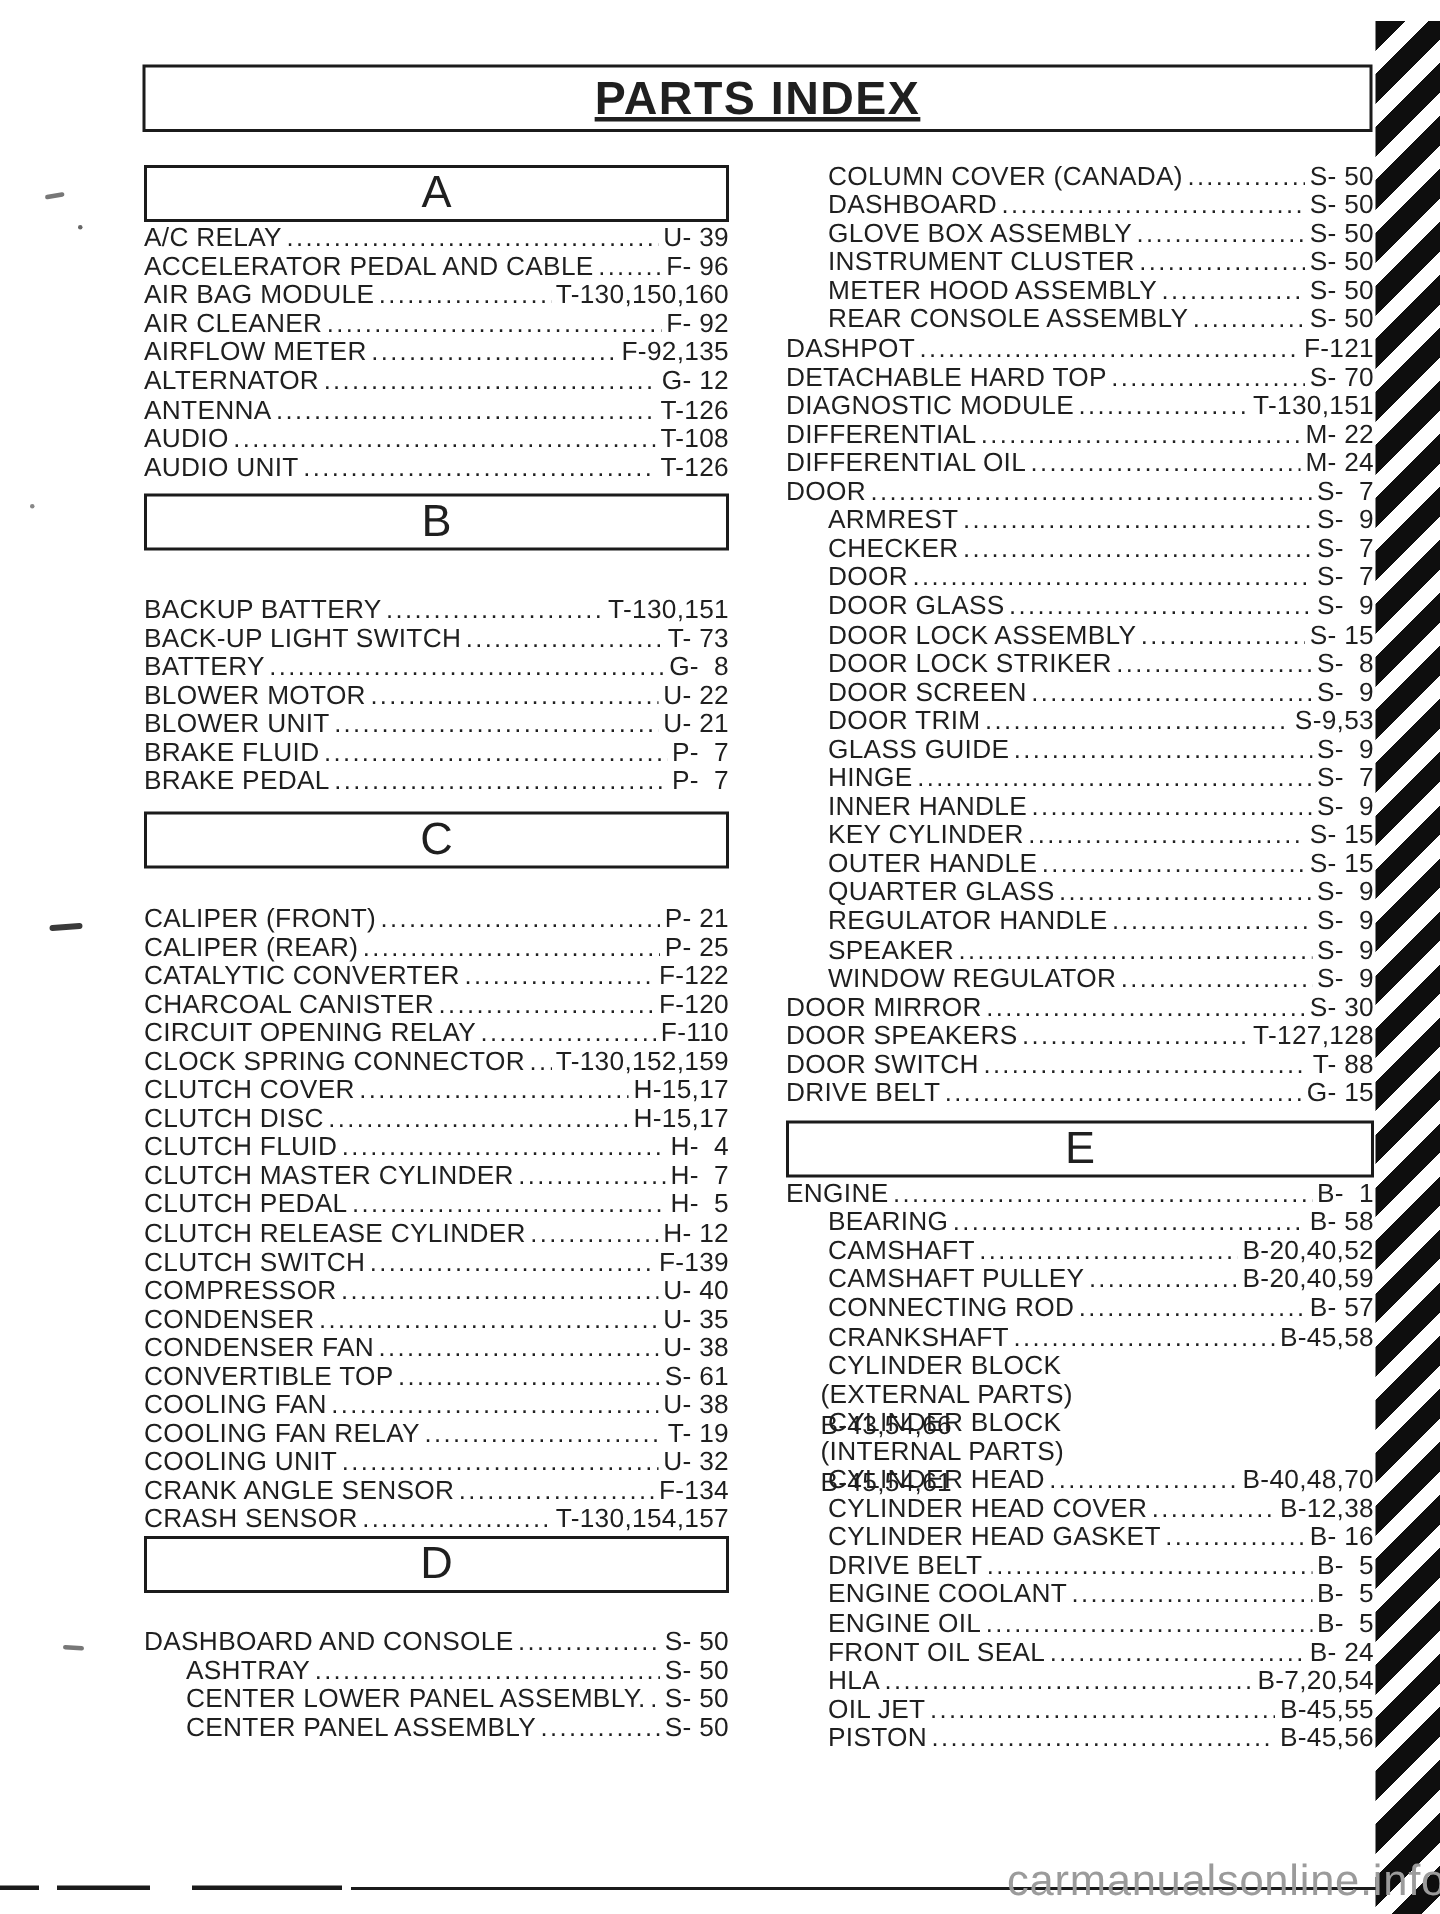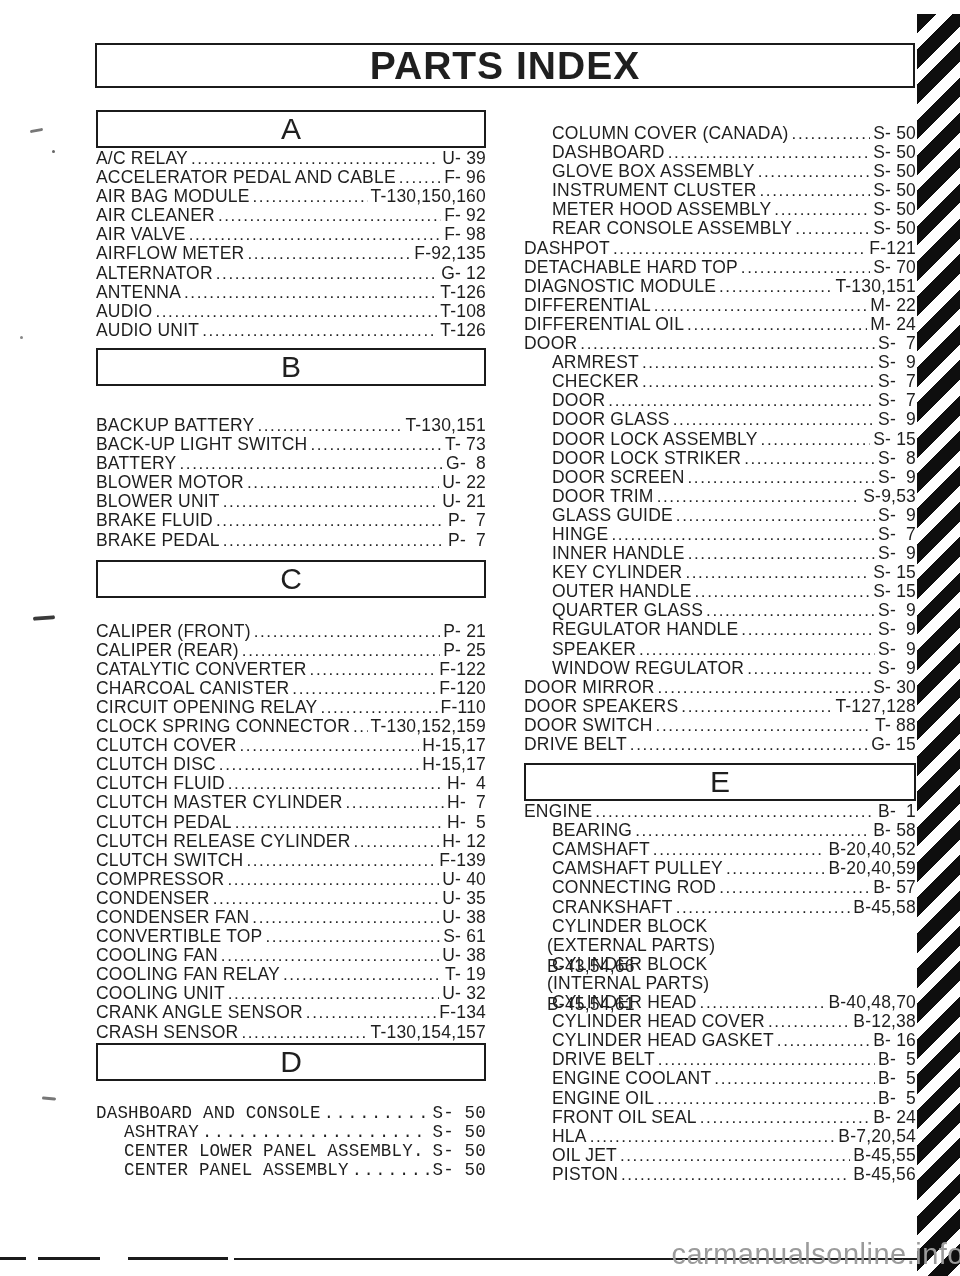--- a/index.html
+++ b/index.html
@@ -18,21 +18,21 @@
     z-index:1;
   }
   
   .title-box{
     position:absolute; left:95px; top:43px; width:816px; height:41px;
     border:2px solid #1b1b1b;
     display:flex; align-items:center; justify-content:center;
     background:#fff; z-index:2;
   }
   .title-box .t{
-    font-size:39px; font-weight:700; letter-spacing:1px;
+    font-size:31px; font-weight:700; letter-spacing:1px;text-decoration:underline;
   }
   
   .col{position:absolute; z-index:2;}
   .col-left{left:96px; top:110px; width:390px;}
   .col-right{left:524px; top:107px; width:392px;}
   .sec-box{
     height:34px; border:2px solid #1b1b1b; background:#fff;
     display:flex; align-items:center; justify-content:center;
   }
   .sec-letter{font-size:30px; font-weight:400; line-height:1;}
@@ -107,25 +107,20 @@
           <span class="lbl">AIR BAG MODULE</span>
           <span class="dots"></span>
           <span class="ref">T-130,150,160</span>
         </div>
         <div class="row ind0">
           <span class="lbl">AIR CLEANER</span>
           <span class="dots"></span>
           <span class="ref">F- 92</span>
         </div>
         <div class="row ind0">
-          <span class="lbl">AIR VALVE</span>
-          <span class="dots"></span>
-          <span class="ref">F- 98</span>
-        </div>
-        <div class="row ind0">
           <span class="lbl">AIRFLOW METER</span>
           <span class="dots"></span>
           <span class="ref">F-92,135</span>
         </div>
         <div class="row ind0">
           <span class="lbl">ALTERNATOR</span>
           <span class="dots"></span>
           <span class="ref">G- 12</span>
         </div>
         <div class="row ind0">
@@ -295,21 +290,21 @@
         </div>
         <div class="row ind0">
           <span class="lbl">CRASH SENSOR</span>
           <span class="dots"></span>
           <span class="ref">T-130,154,157</span>
         </div>
       </div>
       <div class="sec-box" style="margin-top: 2px;">
         <span class="sec-letter">D</span>
       </div>
-      <div class="entries" style="margin-top: 22px; font-family: Liberation Mono, monospace;">
+      <div class="entries" style="margin-top: 22px;">
         <div class="row ind0">
           <span class="lbl">DASHBOARD AND CONSOLE</span>
           <span class="dots"></span>
           <span class="ref">S- 50</span>
         </div>
         <div class="row ind1">
           <span class="lbl">ASHTRAY</span>
           <span class="dots"></span>
           <span class="ref">S- 50</span>
         </div>
@@ -319,21 +314,21 @@
           <span class="ref">S- 50</span>
         </div>
         <div class="row ind1">
           <span class="lbl">CENTER PANEL ASSEMBLY</span>
           <span class="dots"></span>
           <span class="ref">S- 50</span>
         </div>
       </div>
     </div>
   <div class="col col-right" id="col-right">
-      <div class="entries" style="margin-top: 16px;">
+      <div class="entries" style="margin-top: 0px;">
         <div class="row ind1">
           <span class="lbl">COLUMN COVER (CANADA)</span>
           <span class="dots"></span>
           <span class="ref">S- 50</span>
         </div>
         <div class="row ind1">
           <span class="lbl">DASHBOARD</span>
           <span class="dots"></span>
           <span class="ref">S- 50</span>
         </div>

